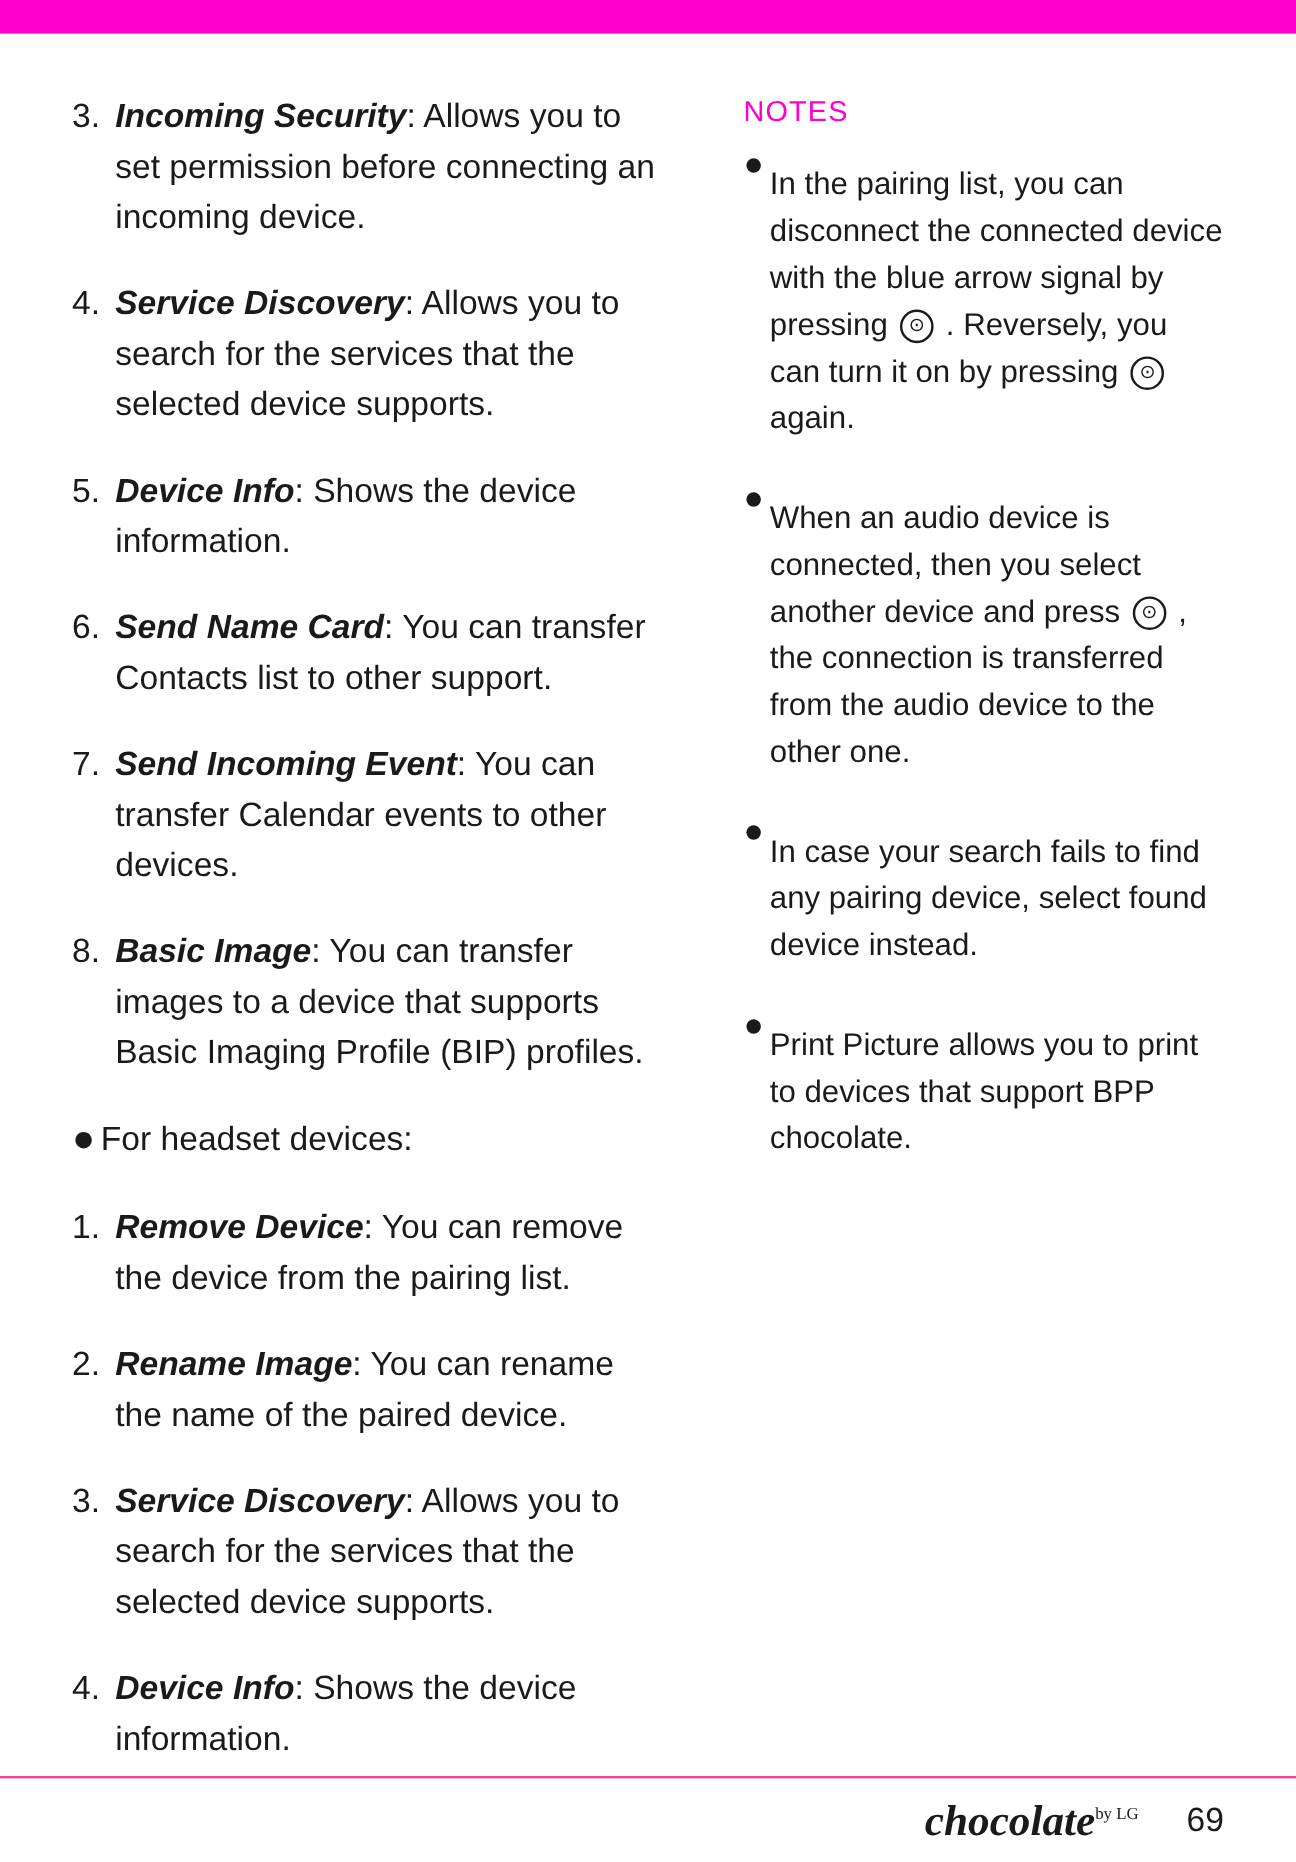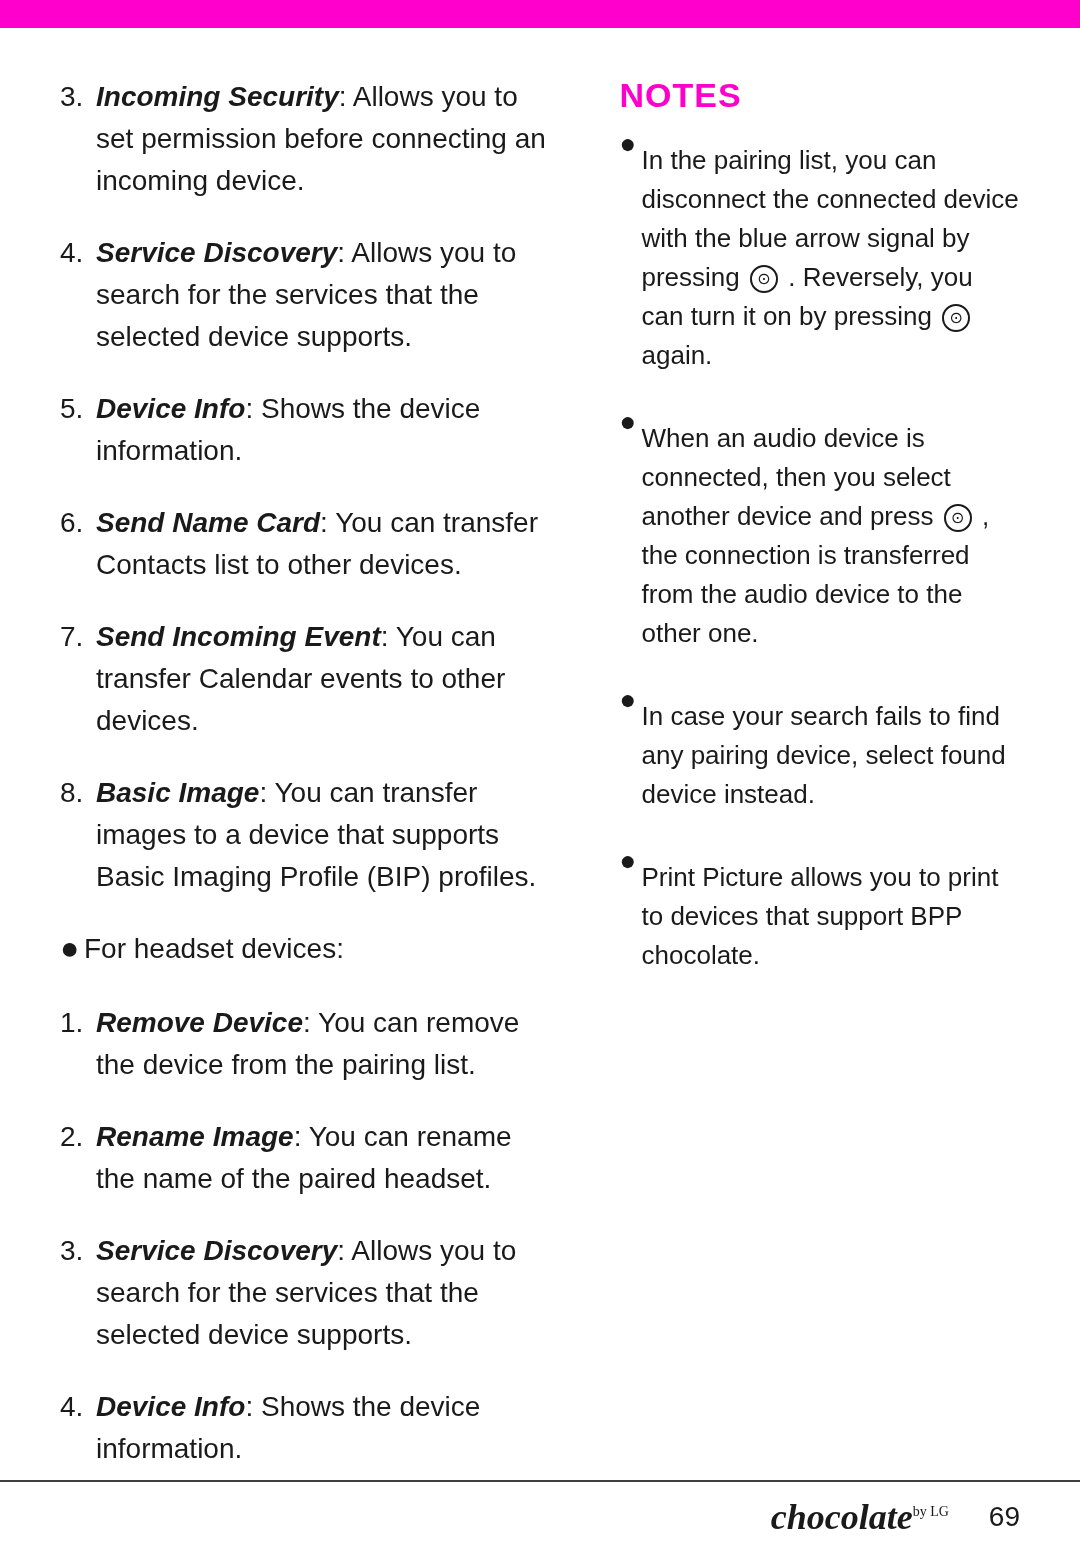--- a/index.html
+++ b/index.html
@@ -87,22 +87,22 @@
       margin-top: -4px;
       color: #1a1a1a;
     }
 
     .notes-section {
       margin-top: 0;
     }
 
     .notes-label {
       color: #ff00cc;
-      font-weight: bold;
-      font-size: 34px;
+      font-weight: normal;
+      font-size: 24px;
       letter-spacing: 1px;
       margin-bottom: 10px;
       display: inline-block;
     }
 
     .notes-list {
       list-style: none;
       padding: 0;
     }
 
@@ -142,21 +142,21 @@
     .footer-bar {
       position: absolute;
       bottom: 0;
       left: 0;
       width: 100%;
       height: 72px;
       display: flex;
       align-items: center;
       justify-content: flex-end;
       padding: 0 60px;
-      border-top: 2px solid #404040;
+      border-top: 2px solid #ec4899;
     }
 
     .footer-brand {
       display: flex;
       align-items: center;
       gap: 16px;
     }
 
     .brand-text {
       font-size: 36px;
@@ -201,21 +201,21 @@
       </li>
       <li>
         <span class="list-number">5.</span>
         <span class="list-content">
           <b>Device Info</b><span>: Shows the device information.</span>
         </span>
       </li>
       <li>
         <span class="list-number">6.</span>
         <span class="list-content">
-          <b>Send Name Card</b><span>: You can transfer Contacts list to other devices.</span>
+          <b>Send Name Card</b><span>: You can transfer Contacts list to other support.</span>
         </span>
       </li>
       <li>
         <span class="list-number">7.</span>
         <span class="list-content">
           <b>Send Incoming Event</b><span>: You can transfer Calendar events to other devices.</span>
         </span>
       </li>
       <li>
         <span class="list-number">8.</span>
@@ -235,21 +235,21 @@
     <ul class="numbered-list">
       <li>
         <span class="list-number">1.</span>
         <span class="list-content">
           <b>Remove Device</b><span>: You can remove the device from the pairing list.</span>
         </span>
       </li>
       <li>
         <span class="list-number">2.</span>
         <span class="list-content">
-          <b>Rename Image</b><span>: You can rename the name of the paired headset.</span>
+          <b>Rename Image</b><span>: You can rename the name of the paired device.</span>
         </span>
       </li>
       <li>
         <span class="list-number">3.</span>
         <span class="list-content">
           <b>Service Discovery</b><span>: Allows you to search for the services that the selected device supports.</span>
         </span>
       </li>
       <li>
         <span class="list-number">4.</span>

